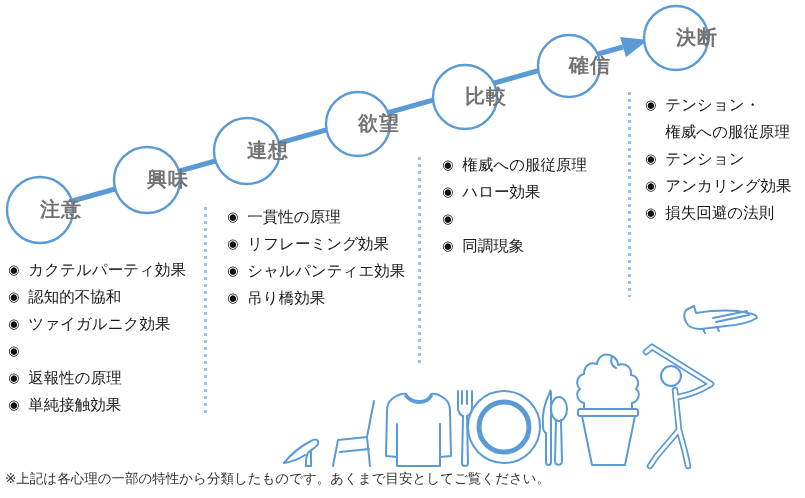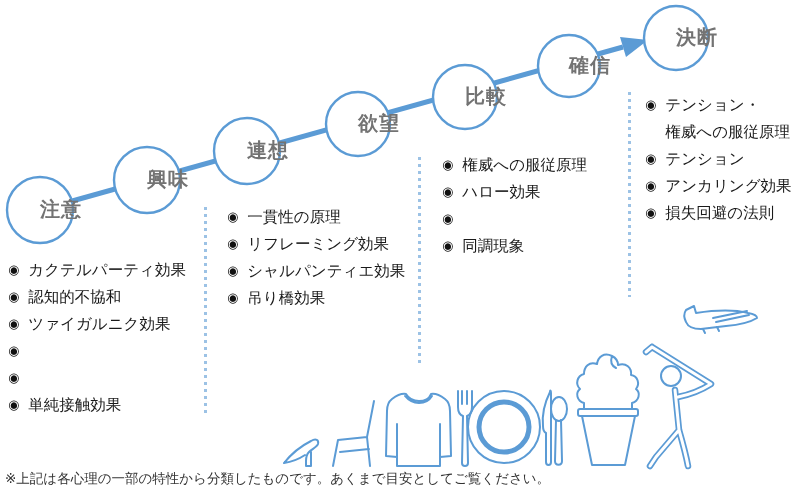--- a/index.html
+++ b/index.html
@@ -48,21 +48,21 @@
 
   <div class="separator" style="left:204px;top:207px;height:206px"></div>
   <div class="separator" style="left:418px;top:157px;height:206px"></div>
   <div class="separator" style="left:628px;top:92px;height:205px"></div>
 
   <div class="effects-col" style="left:8px;top:256px;width:200px">
     <div class="effect-item"><span class="bullet">◉</span><span>カクテルパーティ効果</span></div>
     <div class="effect-item"><span class="bullet">◉</span><span>認知的不協和</span></div>
     <div class="effect-item"><span class="bullet">◉</span><span>ツァイガルニク効果</span></div>
     <div class="effect-item"><span class="bullet">◉</span></div>
-    <div class="effect-item"><span class="bullet">◉</span></div>
+    <div class="effect-item"><span class="bullet">◉</span><span>返報性の原理</span></div>
     <div class="effect-item"><span class="bullet">◉</span><span>単純接触効果</span></div>
   </div>
 
   <div class="effects-col" style="left:227px;top:203px;width:195px">
     <div class="effect-item"><span class="bullet">◉</span><span>一貫性の原理</span></div>
     <div class="effect-item"><span class="bullet">◉</span><span>リフレーミング効果</span></div>
     <div class="effect-item"><span class="bullet">◉</span><span>シャルパンティエ効果</span></div>
     <div class="effect-item"><span class="bullet">◉</span><span>吊り橋効果</span></div>
   </div>
 

